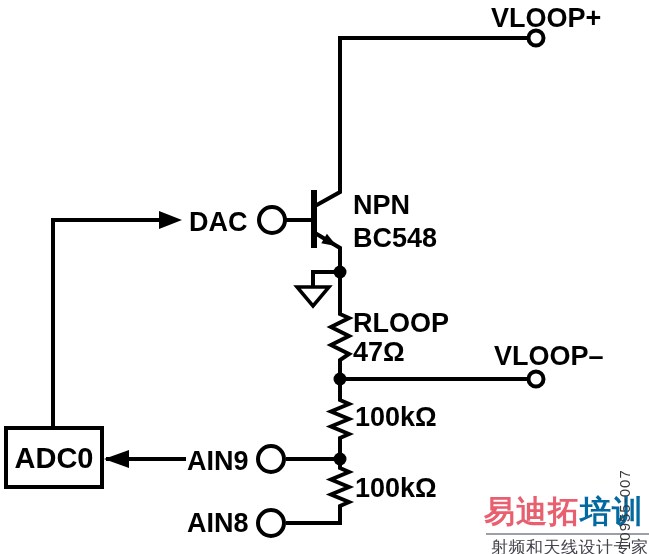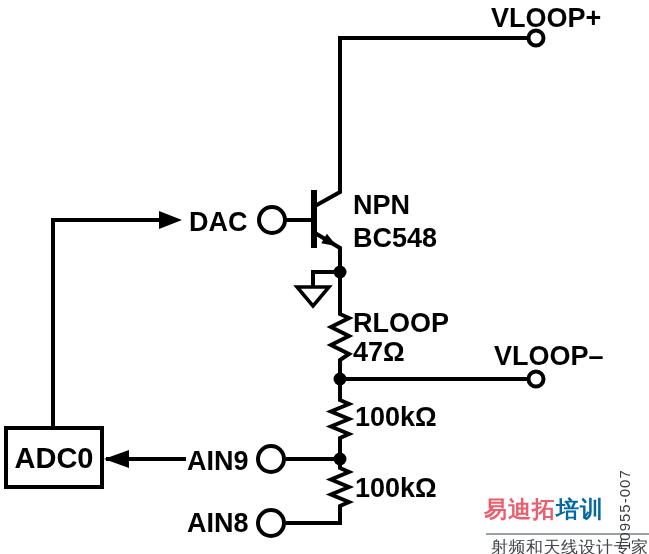--- a/index.html
+++ b/index.html
@@ -75,23 +75,23 @@
   }
   .watermark {
     position: absolute;
     left: 484px;
     top: 498px;
     z-index: 2;
     line-height: 1;
     white-space: nowrap;
   }
   .wm-big {
-    font-family: Liberation Serif, serif;
+    font-family: Liberation Mono, monospace;
     font-weight: bold;
-    font-size: 23px;
+    font-size: 31px;
     letter-spacing: 1px;
   }
   .wm-underline {
     position: absolute;
     left: 486px;
     top: 533px;
     width: 163px;
     height: 2px;
     background: #9aa0a8;
     z-index: 2;

